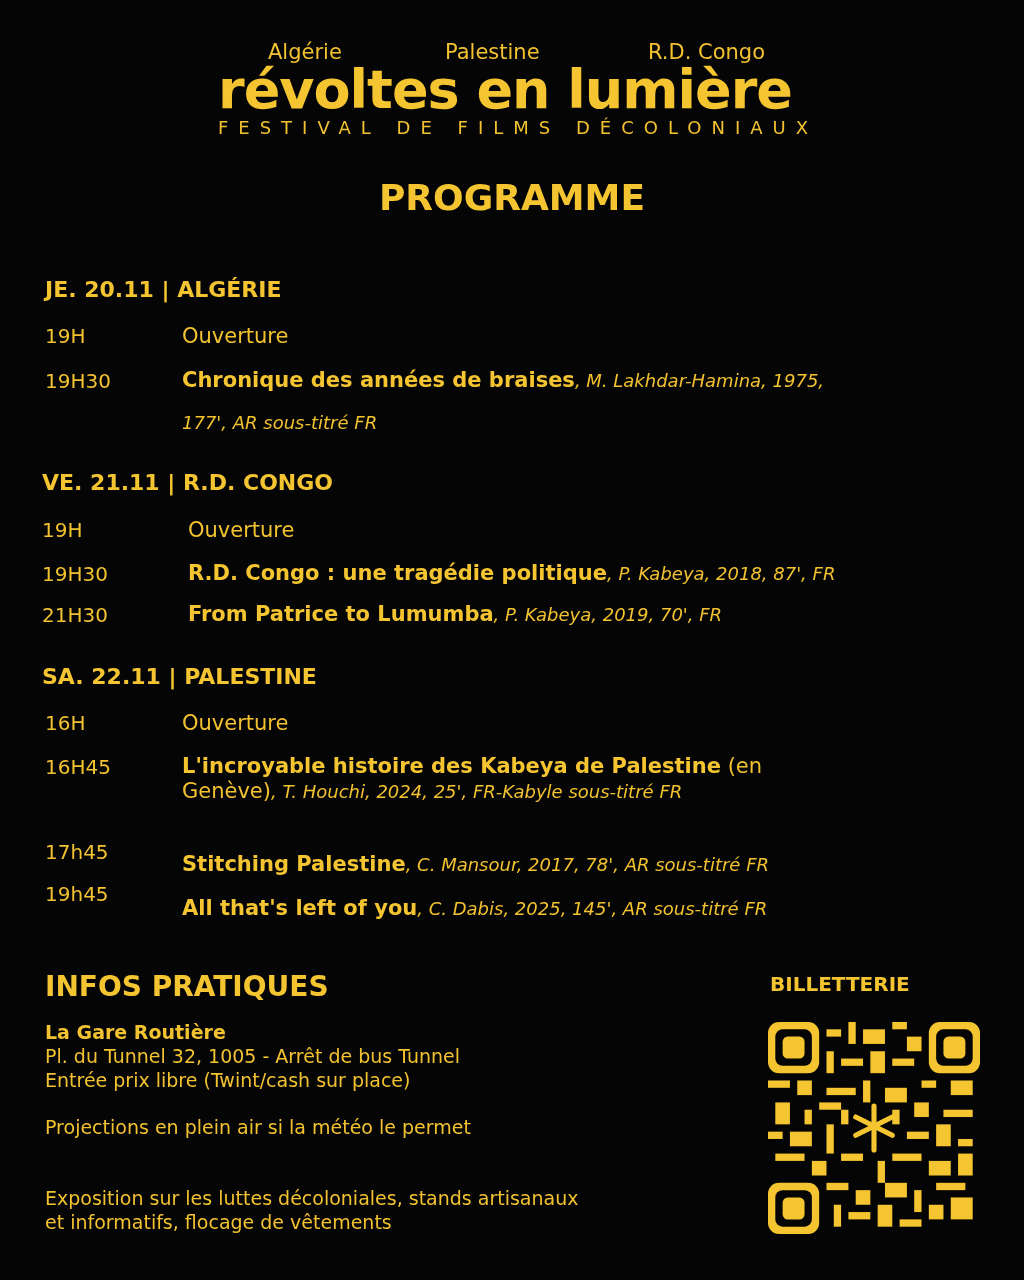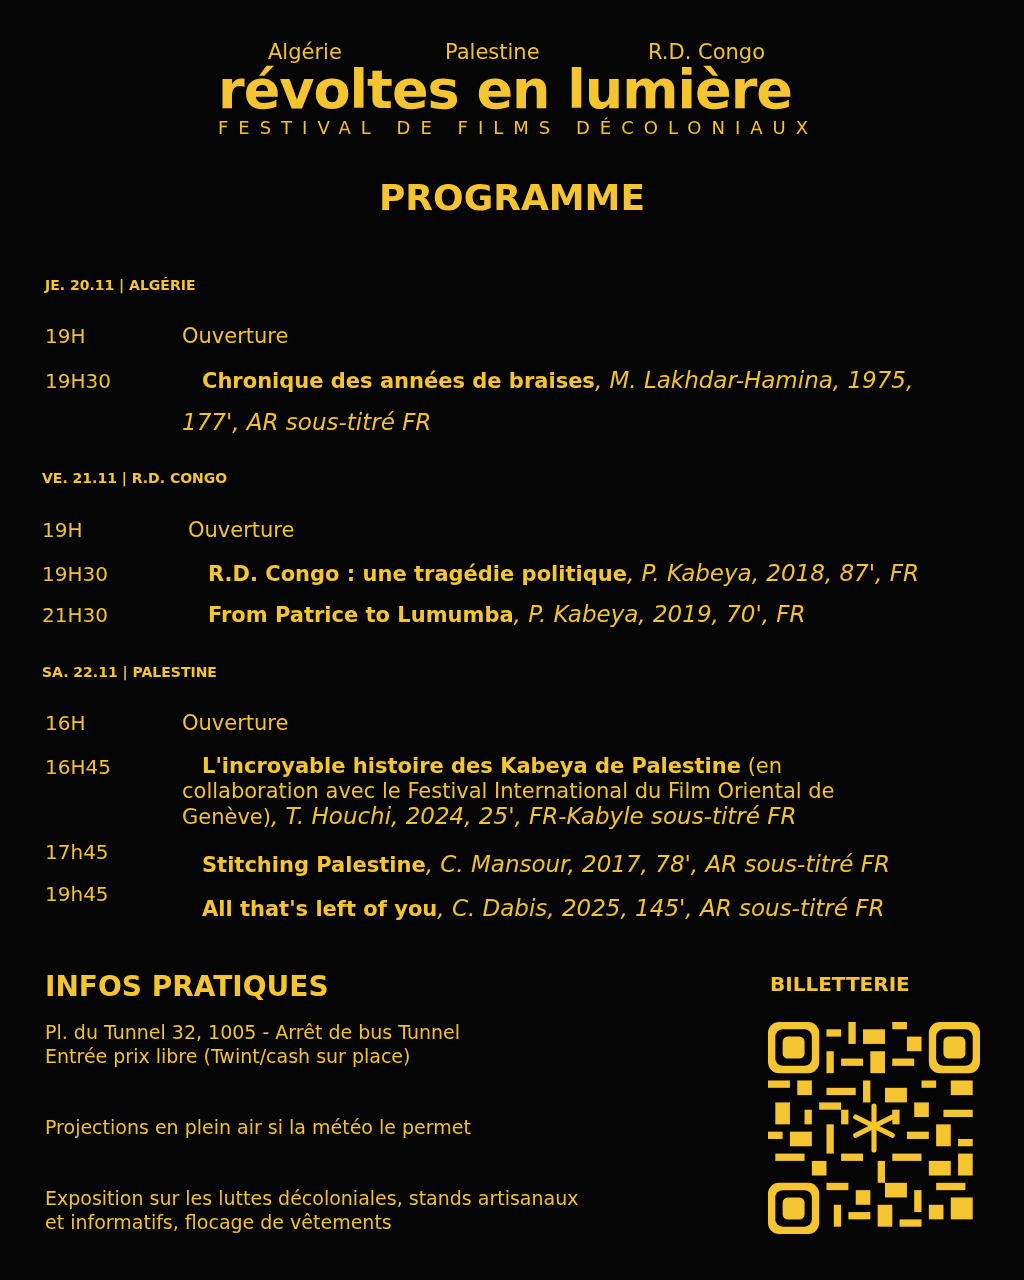--- a/index.html
+++ b/index.html
@@ -3,25 +3,25 @@
 <meta charset="utf-8">
 <style>
   html, body { margin:0; padding:0; }
   body { width:1024px; height:1280px; background:#050505; color:#f2c230; font-family:"Liberation Sans", sans-serif; position:relative; overflow:hidden; }
   .abs { position:absolute; }
   .countries { top:40px; left:0; width:1024px; height:28px; }
   .country { position:absolute; font-size:21px; color:#f2c230; font-family:"DejaVu Sans", sans-serif; top:0; }
   .title { top:62px; left:0; width:1010px; text-align:center; font-size:54px; font-weight:bold; font-family:"DejaVu Sans", sans-serif; letter-spacing:-1px; color:#f5c531; line-height:56px; }
   .subtitle { top:117px; left:0; width:1024px; text-align:center; font-size:18px; letter-spacing:10px; font-family:"DejaVu Sans", sans-serif; color:#f2c230; padding-left:6px; }
   .programme { top:177px; left:0; width:1024px; text-align:center; font-size:36px; font-weight:bold; font-family:"DejaVu Sans", sans-serif; color:#f5c531; }
-  .day-heading { font-size:14px; font-weight:bold; font-family:"DejaVu Sans", sans-serif; color:#f5c531; }
+  .day-heading { font-size:22px; font-weight:bold; font-family:"DejaVu Sans", sans-serif; color:#f5c531; }
   .time { font-size:20px; color:#f2c230; font-family:"DejaVu Sans", sans-serif; }
   .row-text { font-size:21px; color:#f2c230; font-family:"DejaVu Sans", sans-serif; line-height:28px; }
-  .film { font-weight:bold; color:#f5c531;margin-left:20px; }
-  .meta { font-style:italic; font-size:23px; }
+  .film { font-weight:bold; color:#f5c531; }
+  .meta { font-style:italic; font-size:18px; }
   .plain { }
   .info-head { top:970px; left:45px; font-size:28px; font-weight:bold; font-family:"DejaVu Sans", sans-serif; color:#f5c531; }
   .info-block { left:45px; font-size:19px; line-height:24px; font-family:"DejaVu Sans", sans-serif; color:#f2c230; }
   .info-block .venue { font-weight:bold; }
   .bill-head { top:972px; left:770px; font-size:20px; font-weight:bold; font-family:"DejaVu Sans", sans-serif; color:#f5c531; }
   .qr { top:1022px; left:768px; width:212px; height:212px; }
 </style>
 </head>
 <body>
 
@@ -54,34 +54,34 @@
 <div class="abs row-text" style="top:600px;left:188px;white-space:nowrap">
   <span class="film">From Patrice to Lumumba</span><span class="meta">, P. Kabeya, 2019, 70', FR</span>
 </div>
 
 <div class="abs day-heading" style="top:664px;left:42px">SA. 22.11 | PALESTINE</div>
 <div class="abs time" style="top:711px;left:45px">16H</div>
 <div class="abs row-text" style="top:709px;left:182px">Ouverture</div>
 <div class="abs time" style="top:755px;left:45px">16H45</div>
 <div class="abs row-text" style="top:752px;left:182px;width:800px">
   <div style="white-space:nowrap"><span class="film">L'incroyable histoire des Kabeya de Palestine</span><span class="plain"> (en</span></div>
-  <div style="white-space:nowrap;margin-top:-3px">collaboration avec le Festival International du Film Oriental de</div>
   <div style="white-space:nowrap;margin-top:-3px"><span>Genève)</span><span class="meta">, T. Houchi, 2024, 25', FR-Kabyle sous-titré FR</span></div>
 </div>
 <div class="abs time" style="top:840px;left:45px">17h45</div>
 <div class="abs row-text" style="top:850px;left:182px;white-space:nowrap">
   <span class="film">Stitching Palestine</span><span class="meta">, C. Mansour, 2017, 78', AR sous-titré FR</span>
 </div>
 <div class="abs time" style="top:882px;left:45px">19h45</div>
 <div class="abs row-text" style="top:894px;left:182px;white-space:nowrap">
   <span class="film">All that's left of you</span><span class="meta">, C. Dabis, 2025, 145', AR sous-titré FR</span>
 </div>
 
 <div class="abs info-head">INFOS PRATIQUES</div>
 <div class="abs info-block" style="top:1020px">
+  <div class="venue">La Gare Routière</div>
   <div>Pl. du Tunnel 32, 1005 - Arrêt de bus Tunnel</div>
   <div>Entrée prix libre (Twint/cash sur place)</div>
 </div>
 <div class="abs info-block" style="top:1115px">
   <div>Projections en plein air si la météo le permet</div>
 </div>
 <div class="abs info-block" style="top:1186px">
   <div>Exposition sur les luttes décoloniales, stands artisanaux</div>
   <div>et informatifs, flocage de vêtements</div>
 </div>

